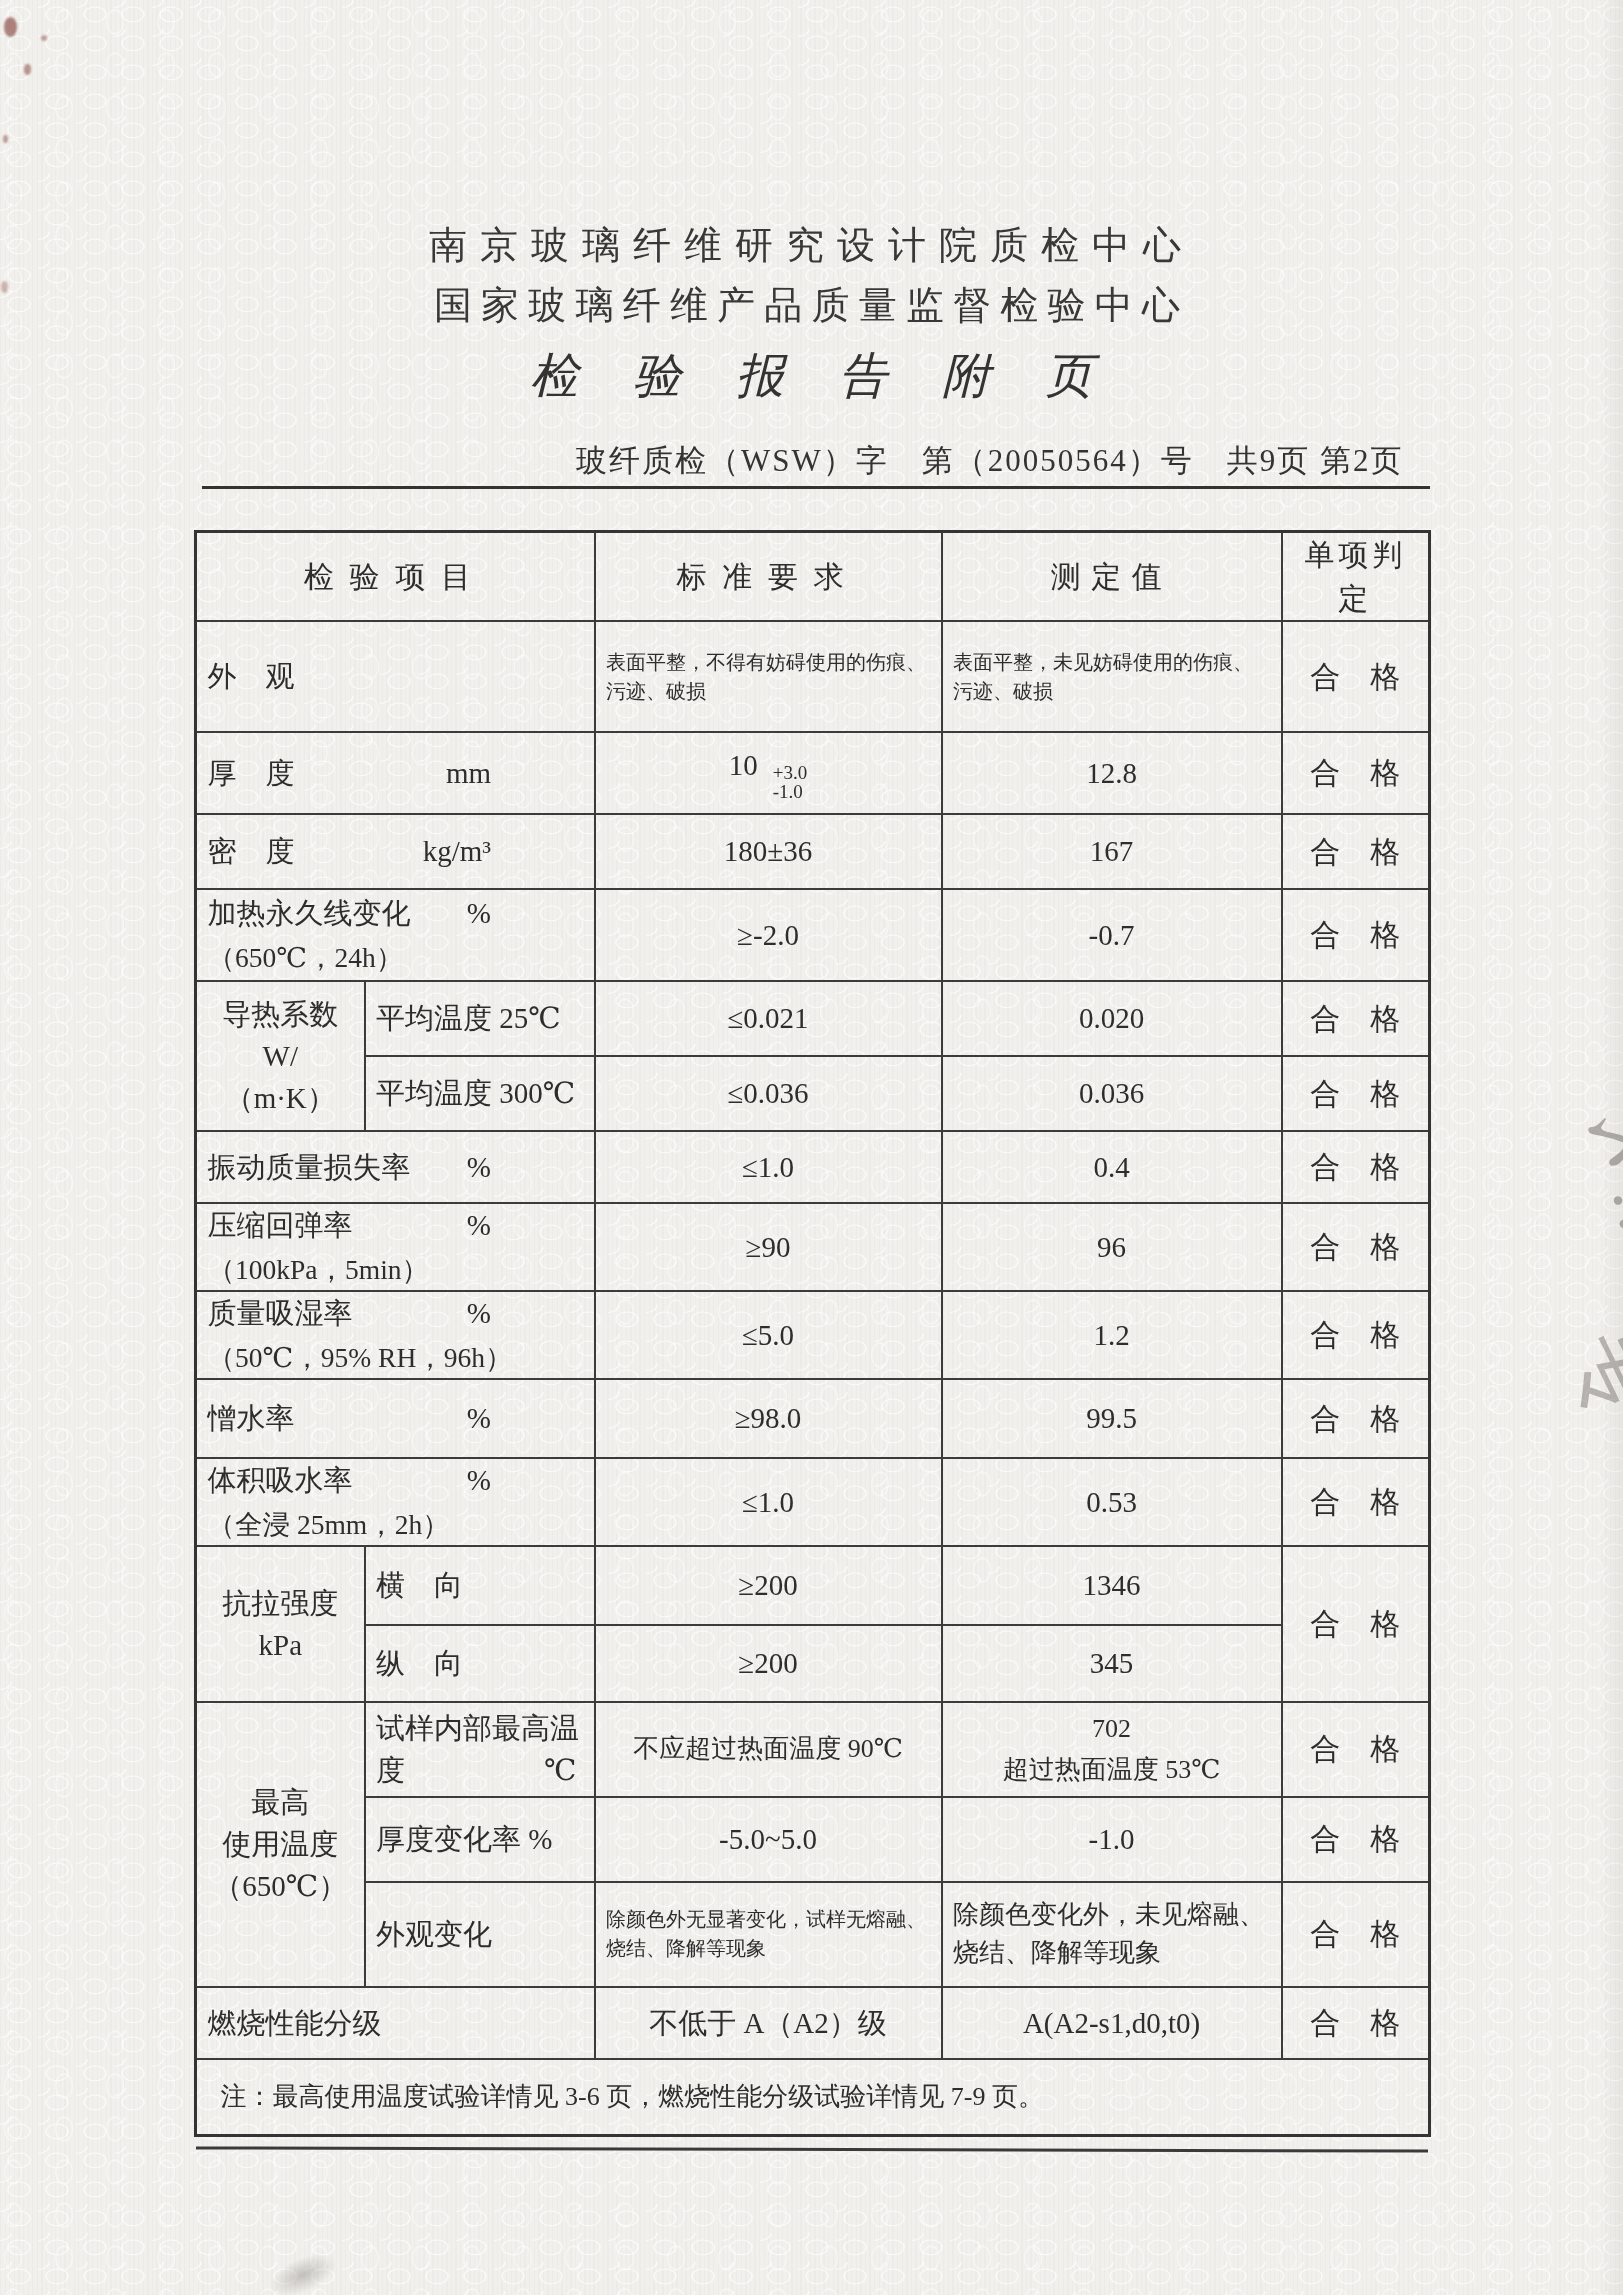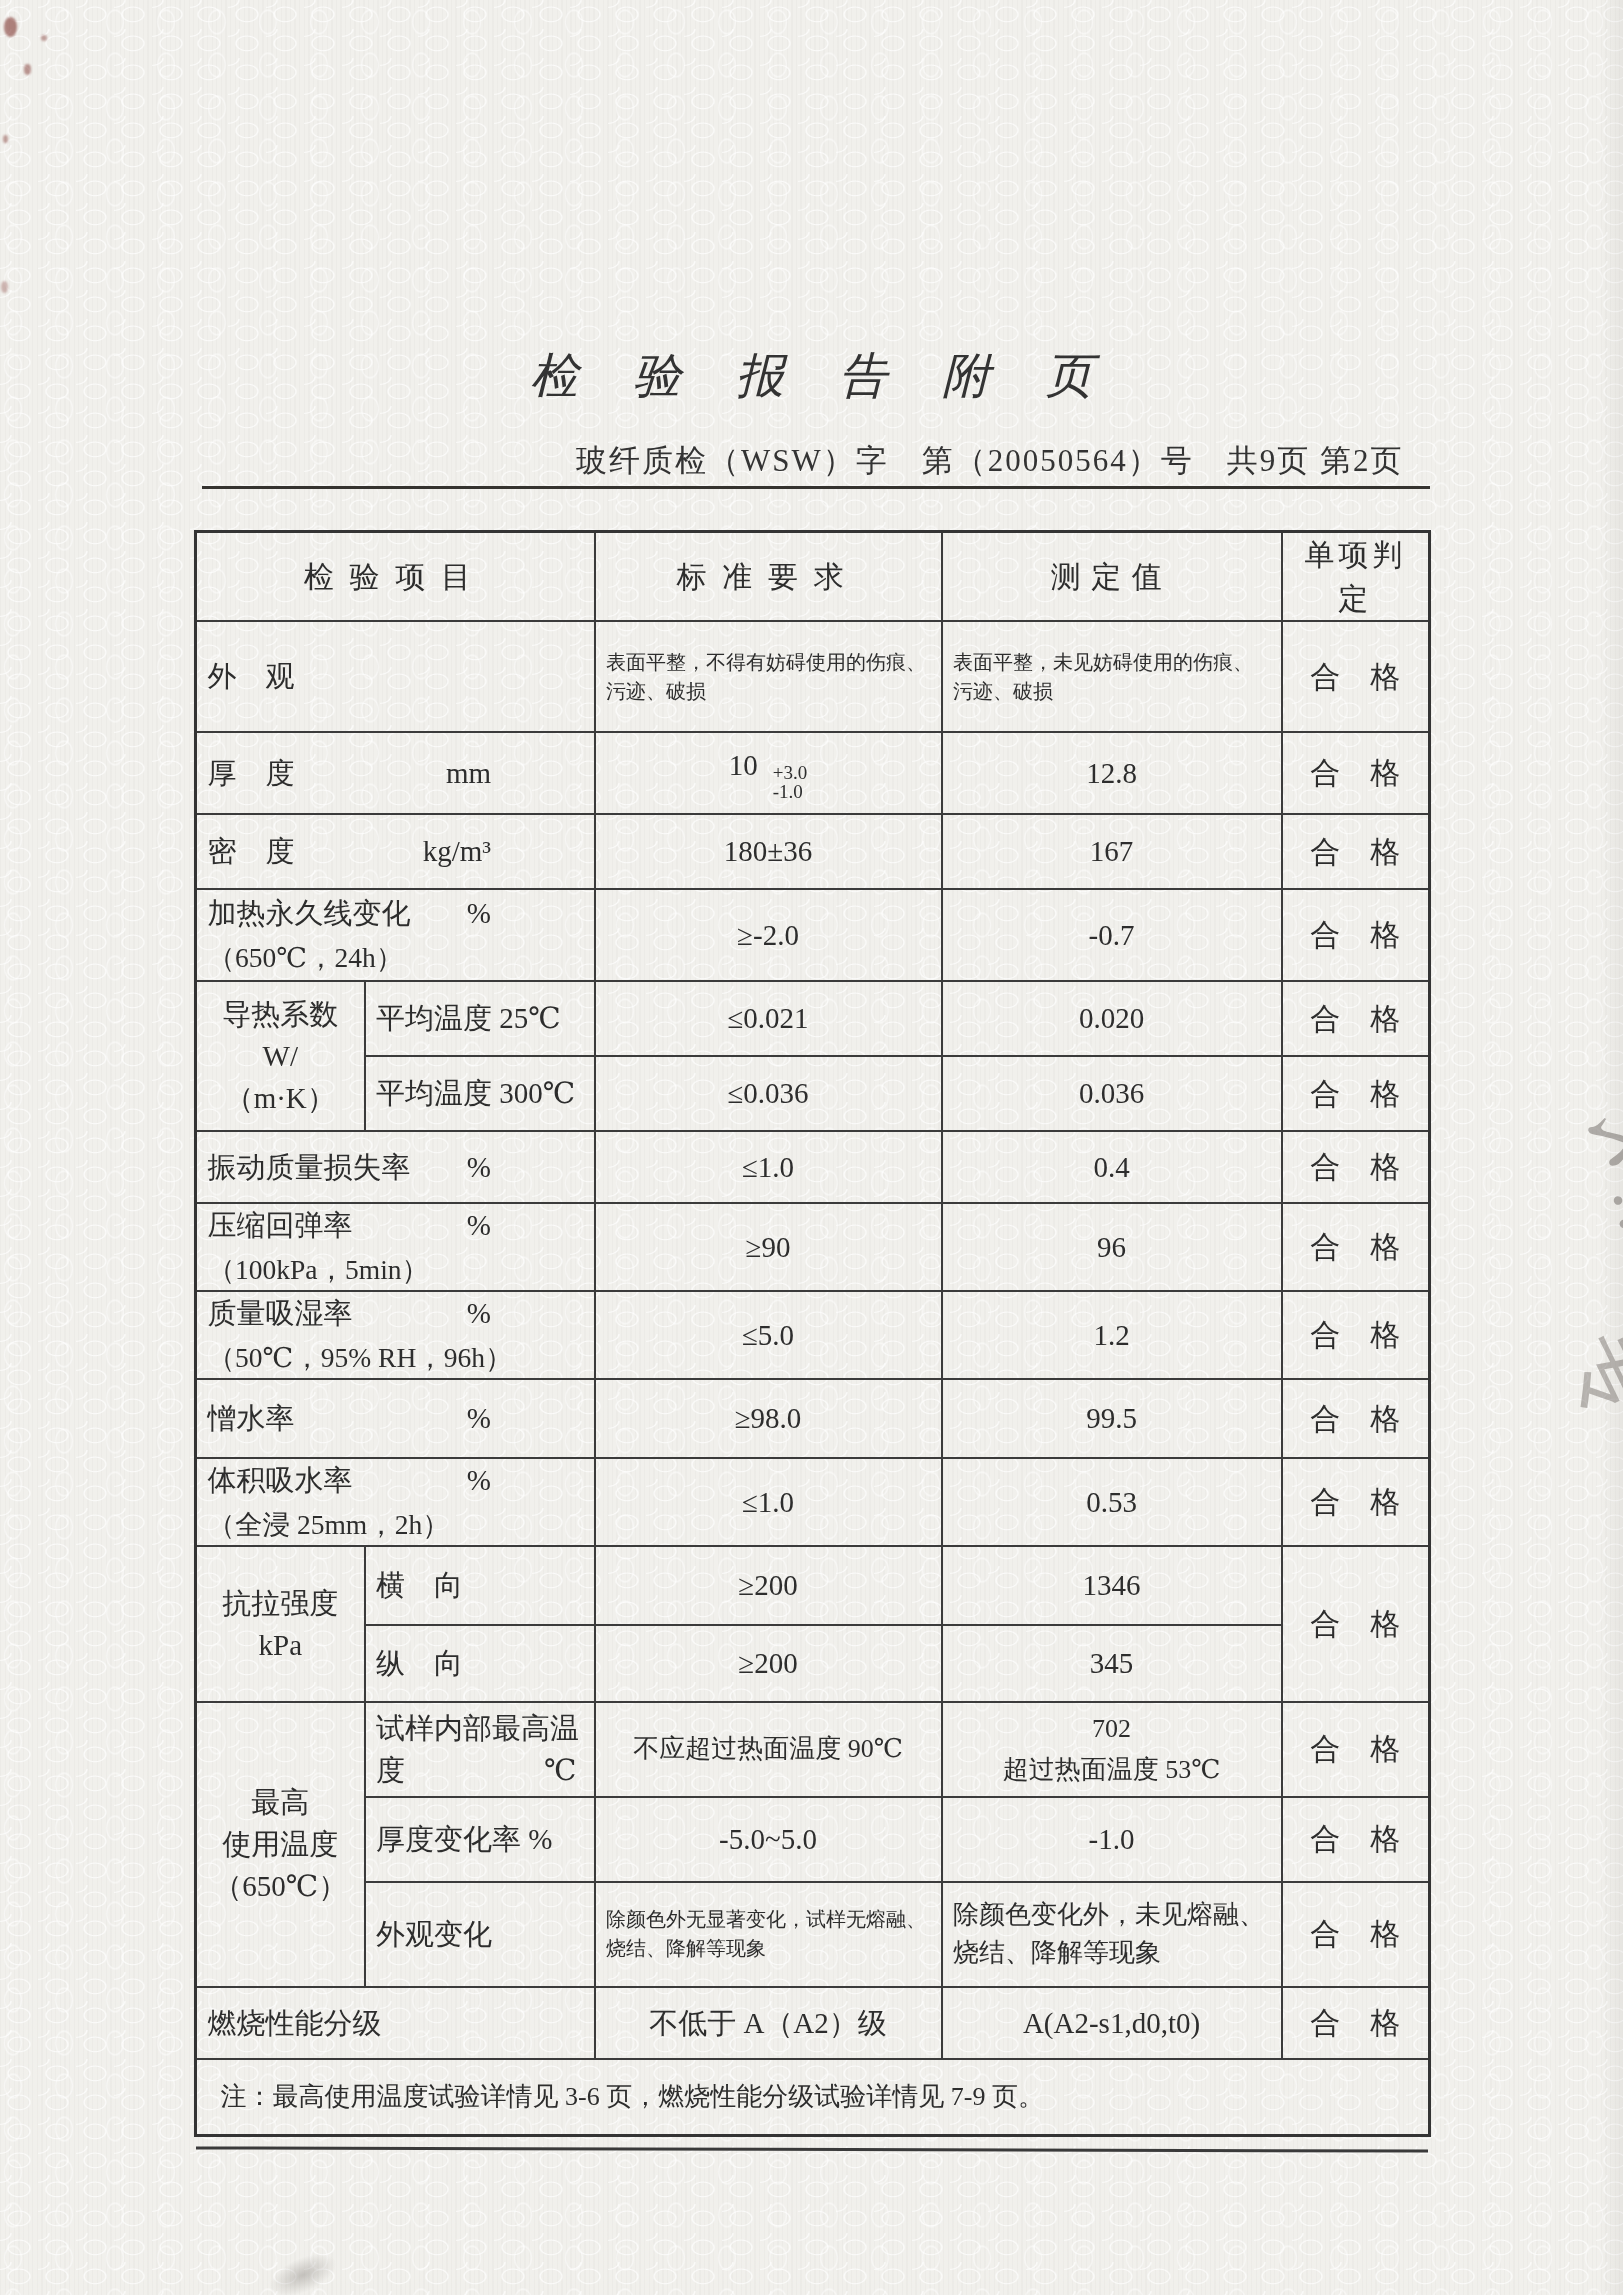--- a/index.html
+++ b/index.html
@@ -87,20 +87,22 @@
     transform:rotate(-24deg);}
 </style>
 </head>
 <body>
 
 <div class="page">
   <div class="texture"></div>
   <div class="texture2"></div>
   <div class="edge-shade"></div>
 
+  <div class="orgline org1">南京玻璃纤维研究设计院质检中心</div>
+  <div class="orgline org2">国家玻璃纤维产品质量监督检验中心</div>
   <div class="doc-title">检验报告附页</div>
   <div class="refline">玻纤质检（WSW）字　第（20050564）号　共9页 第2页</div>
   <div class="rule-top"></div>
 
   <table class="report">
     <colgroup>
       <col style="width:169px">
         <col style="width:230px">
         <col style="width:347px">
         <col style="width:340px">

